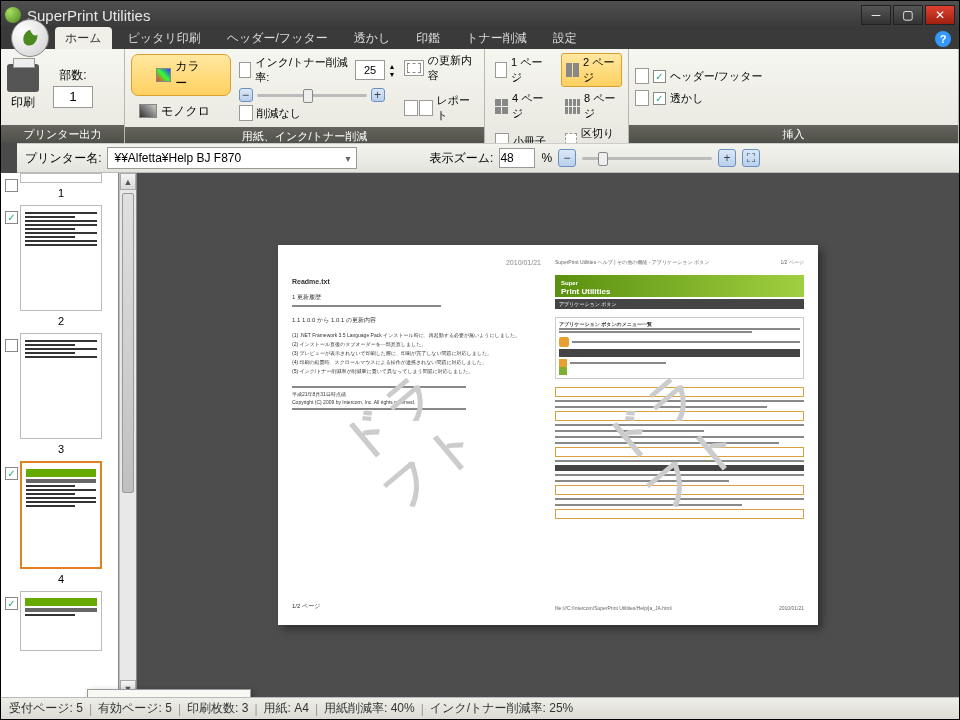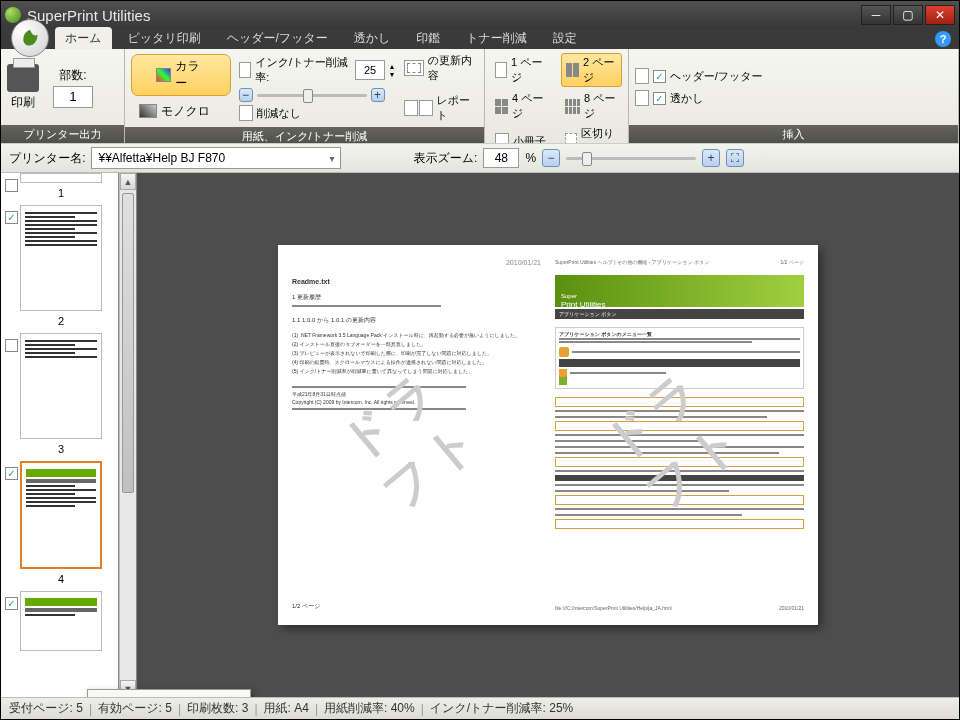--- a/index.html
+++ b/index.html
@@ -38,45 +38,45 @@
 .slider-thumb { position:absolute; top:2px; width:10px; height:14px; background:#eee; border:1px solid #888; border-radius:2px; }
 .num-box { width:32px; height:20px; border:1px solid #999; background:#fff; text-align:center; line-height:18px; font-size:11px; }
 .page-grid { display: grid; grid-template-columns: auto auto; gap: 3px 10px; font-size: 11px; }
 .page-grid div { display:flex; align-items:center; gap:4px; cursor:pointer; padding:1px 4px; }
 .page-grid div.sel { background: linear-gradient(#ffe8a0, #ffd060); border:1px solid #d9a030; border-radius:3px; }
 .mini-grid { display:inline-grid; grid-template-columns: repeat(2,6px); grid-template-rows: repeat(2,7px); gap:1px; }
 .mini-grid span { background:#888; }
 .insert-col { display:flex; flex-direction:column; gap:6px; font-size:11px; }
 .insert-row { display:flex; align-items:center; gap:4px; }
 .chk { width:13px; height:13px; border:1px solid #888; background:#fff; display:inline-flex; align-items:center; justify-content:center; font-size:10px; color:#2a7; }
-.toolbar2 { height: 30px; background: linear-gradient(#f4f4ee,#e4e4de); display:flex; align-items:center; padding: 0 8px; gap: 6px; border-top:1px solid #ccc; border-bottom:1px solid #bbb; font-size:12px; }
+.toolbar2 { height: 30px; background: linear-gradient(#f4f4ee,#e4e4de); display:flex; align-items:center; padding: 0 8px; gap: 6px; border-top:1px solid #ccc; border-bottom:1px solid #bbb; font-size:12px;margin-left:16px; }
 .dropdown { flex: 0 0 250px; height:22px; border:1px solid #999; background:#fff; display:flex; align-items:center; padding:0 6px; position:relative; }
 .dropdown:after { content:"▾"; position:absolute; right:6px; color:#666; font-size:10px; }
-.zoom-val { width:36px; height:20px; border:1px solid #999; background:#fff; text-align:center; line-height:18px; }
+.zoom-val { width:36px; height:20px; border:1px solid #999; background:#fff; line-height:18px; }
 .zoom-slider { width: 130px; }
 .zm-btn { width:18px; height:18px; border:1px solid #6a90c0; background:linear-gradient(#dce8f6,#b8d0ec); display:flex; align-items:center; justify-content:center; font-size:12px; color:#345; border-radius:3px; }
 .workspace { flex:1; display:flex; background:#4d4d4d; overflow:hidden; position:relative; }
 .thumbs { width: 118px; background:#fff; border-right:1px solid #888; overflow-y:auto; overflow-x:hidden; padding:4px 0; }
 .thumb-wrap { display:flex; align-items:flex-start; padding:2px 4px; gap:2px; }
 .thumb-chk { width:13px; height:13px; border:1px solid #888; background:#fff; margin-top:6px; flex-shrink:0; display:flex; align-items:center; justify-content:center; color:#2a7; font-size:10px; }
 .thumb { width: 82px; border:1px solid #bbb; background:#fff; margin-bottom:2px; }
 .thumb.sel { border:2px solid #e08020; }
 .thumb-page { height: 104px; padding:4px; }
 .thumb-num { text-align:center; font-size:11px; padding:2px 0; }
 .tline { height:2px; background:#333; margin:2px 0; }
 .tline.sh { width:70%; }
 .tline.g { background:#6a0; height:8px; }
 .scrollbar-v { width:17px; background:#e8e8e8; border-left:1px solid #bbb; position:relative; }
 .sb-btn { height:17px; background:linear-gradient(#f4f4f4,#d8d8d8); border:1px solid #aaa; display:flex; align-items:center; justify-content:center; font-size:9px; color:#555; }
 .sb-thumb { position:absolute; left:2px; right:2px; background:linear-gradient(#e0e0e0,#c0c0c0); border:1px solid #999; border-radius:2px; }
 .canvas { flex:1; display:flex; align-items:center; justify-content:center; overflow:hidden; }
 .sheet { width: 540px; height: 380px; background:#fff; box-shadow: 4px 4px 8px rgba(0,0,0,0.4); display:flex; padding:14px; gap:14px; font-size:6px; color:#333; position:relative; }
 .sheet-col { flex:1; display:flex; flex-direction:column; gap:2px; position:relative; }
 .watermark { position:absolute; top:50%; left:50%; transform:translate(-50%,-50%) rotate(-40deg); font-size:48px; color:#ccc; font-weight:bold; pointer-events:none; letter-spacing:6px; }
-.sh-header { height:22px; background:linear-gradient(90deg,#5a9010,#a0d040); color:#fff; padding:16px 6px; font-size:8px; font-weight:normal; }
+.sh-header { height:22px; background:linear-gradient(90deg,#5a9010,#a0d040); color:#fff; padding:3px 6px; font-size:8px; font-weight:bold; }
 .sh-bar { height:10px; background:#444; }
 .sh-line { height:2px; background:#888; margin:1px 0; }
 .sh-box { border:1px solid #d9a040; height:10px; }
 .context-menu { position:absolute; left:86px; top:516px; width:164px; background:#f8f8f4; border:1px solid #999; box-shadow:2px 2px 6px rgba(0,0,0,0.3); z-index:20; padding:2px; }
 .cm-item { padding:5px 14px; font-size:12px; cursor:pointer; }
 .statusbar { height:22px; background:linear-gradient(#eeeee8,#dcdcd4); border-top:1px solid #bbb; display:flex; align-items:center; padding:0 8px; font-size:12px; gap:4px; color:#333; }
 .statusbar span.sep { color:#999; margin:0 2px; }
 </style>
 </head>
 <body>

